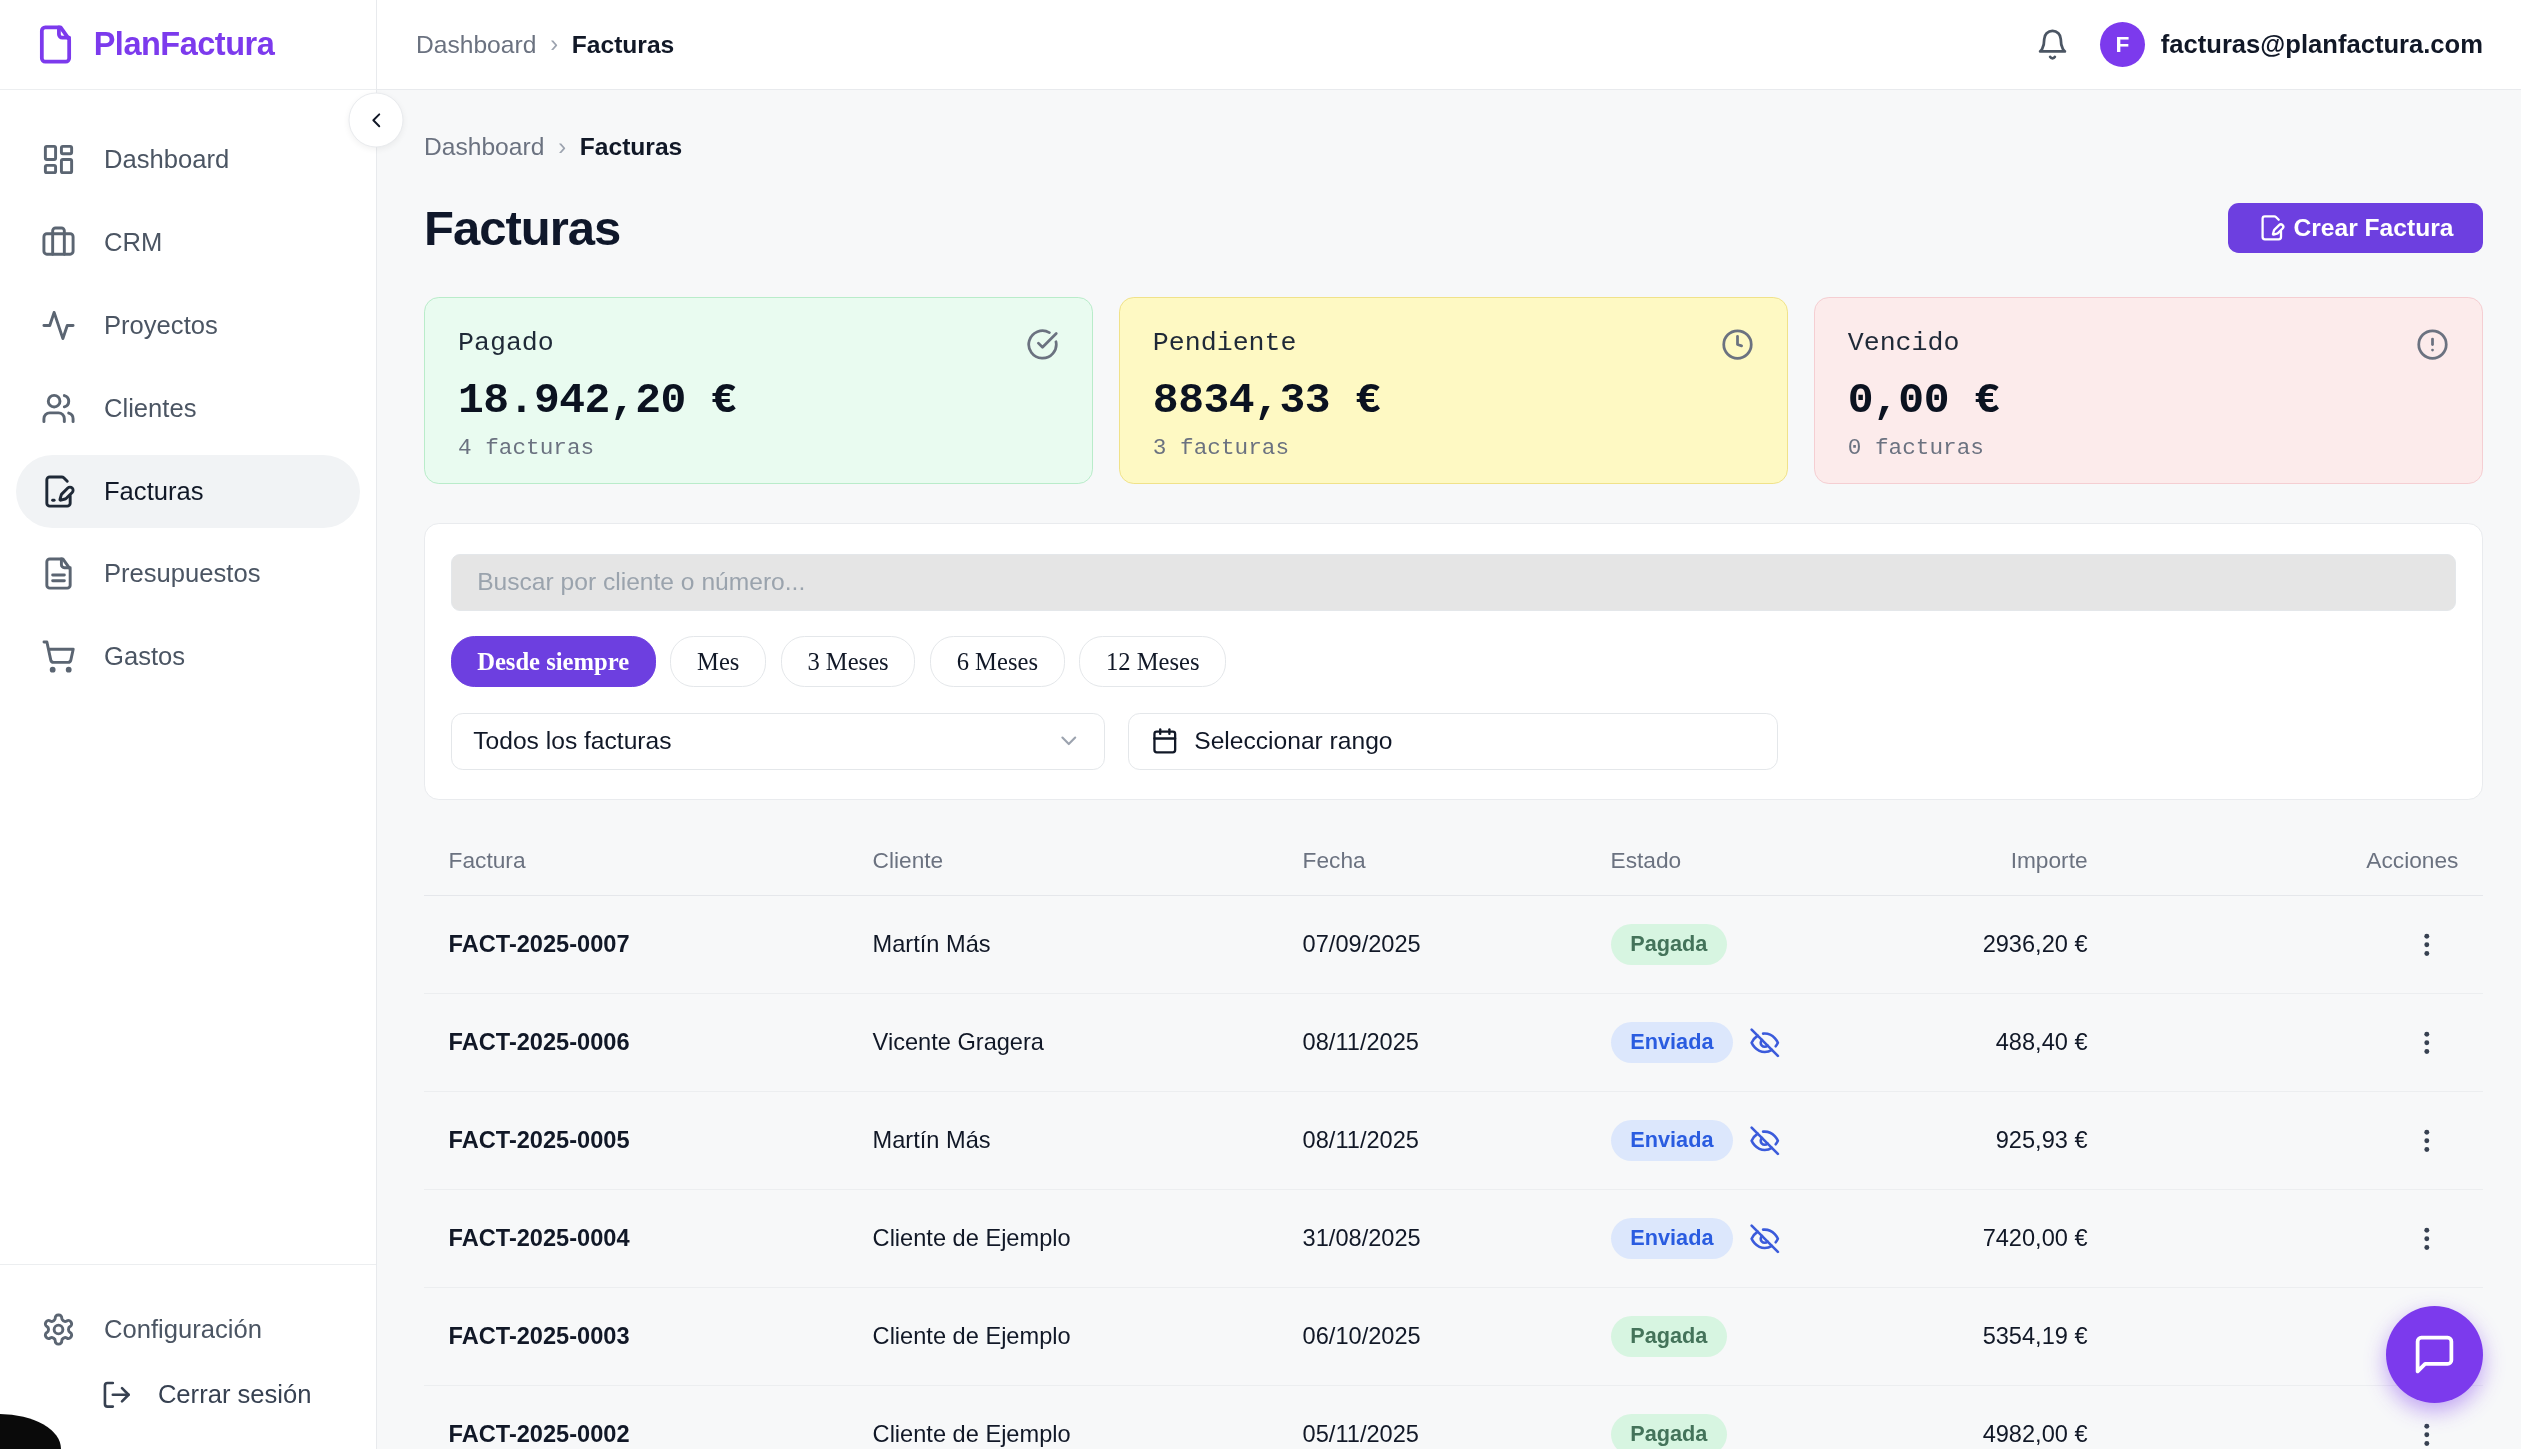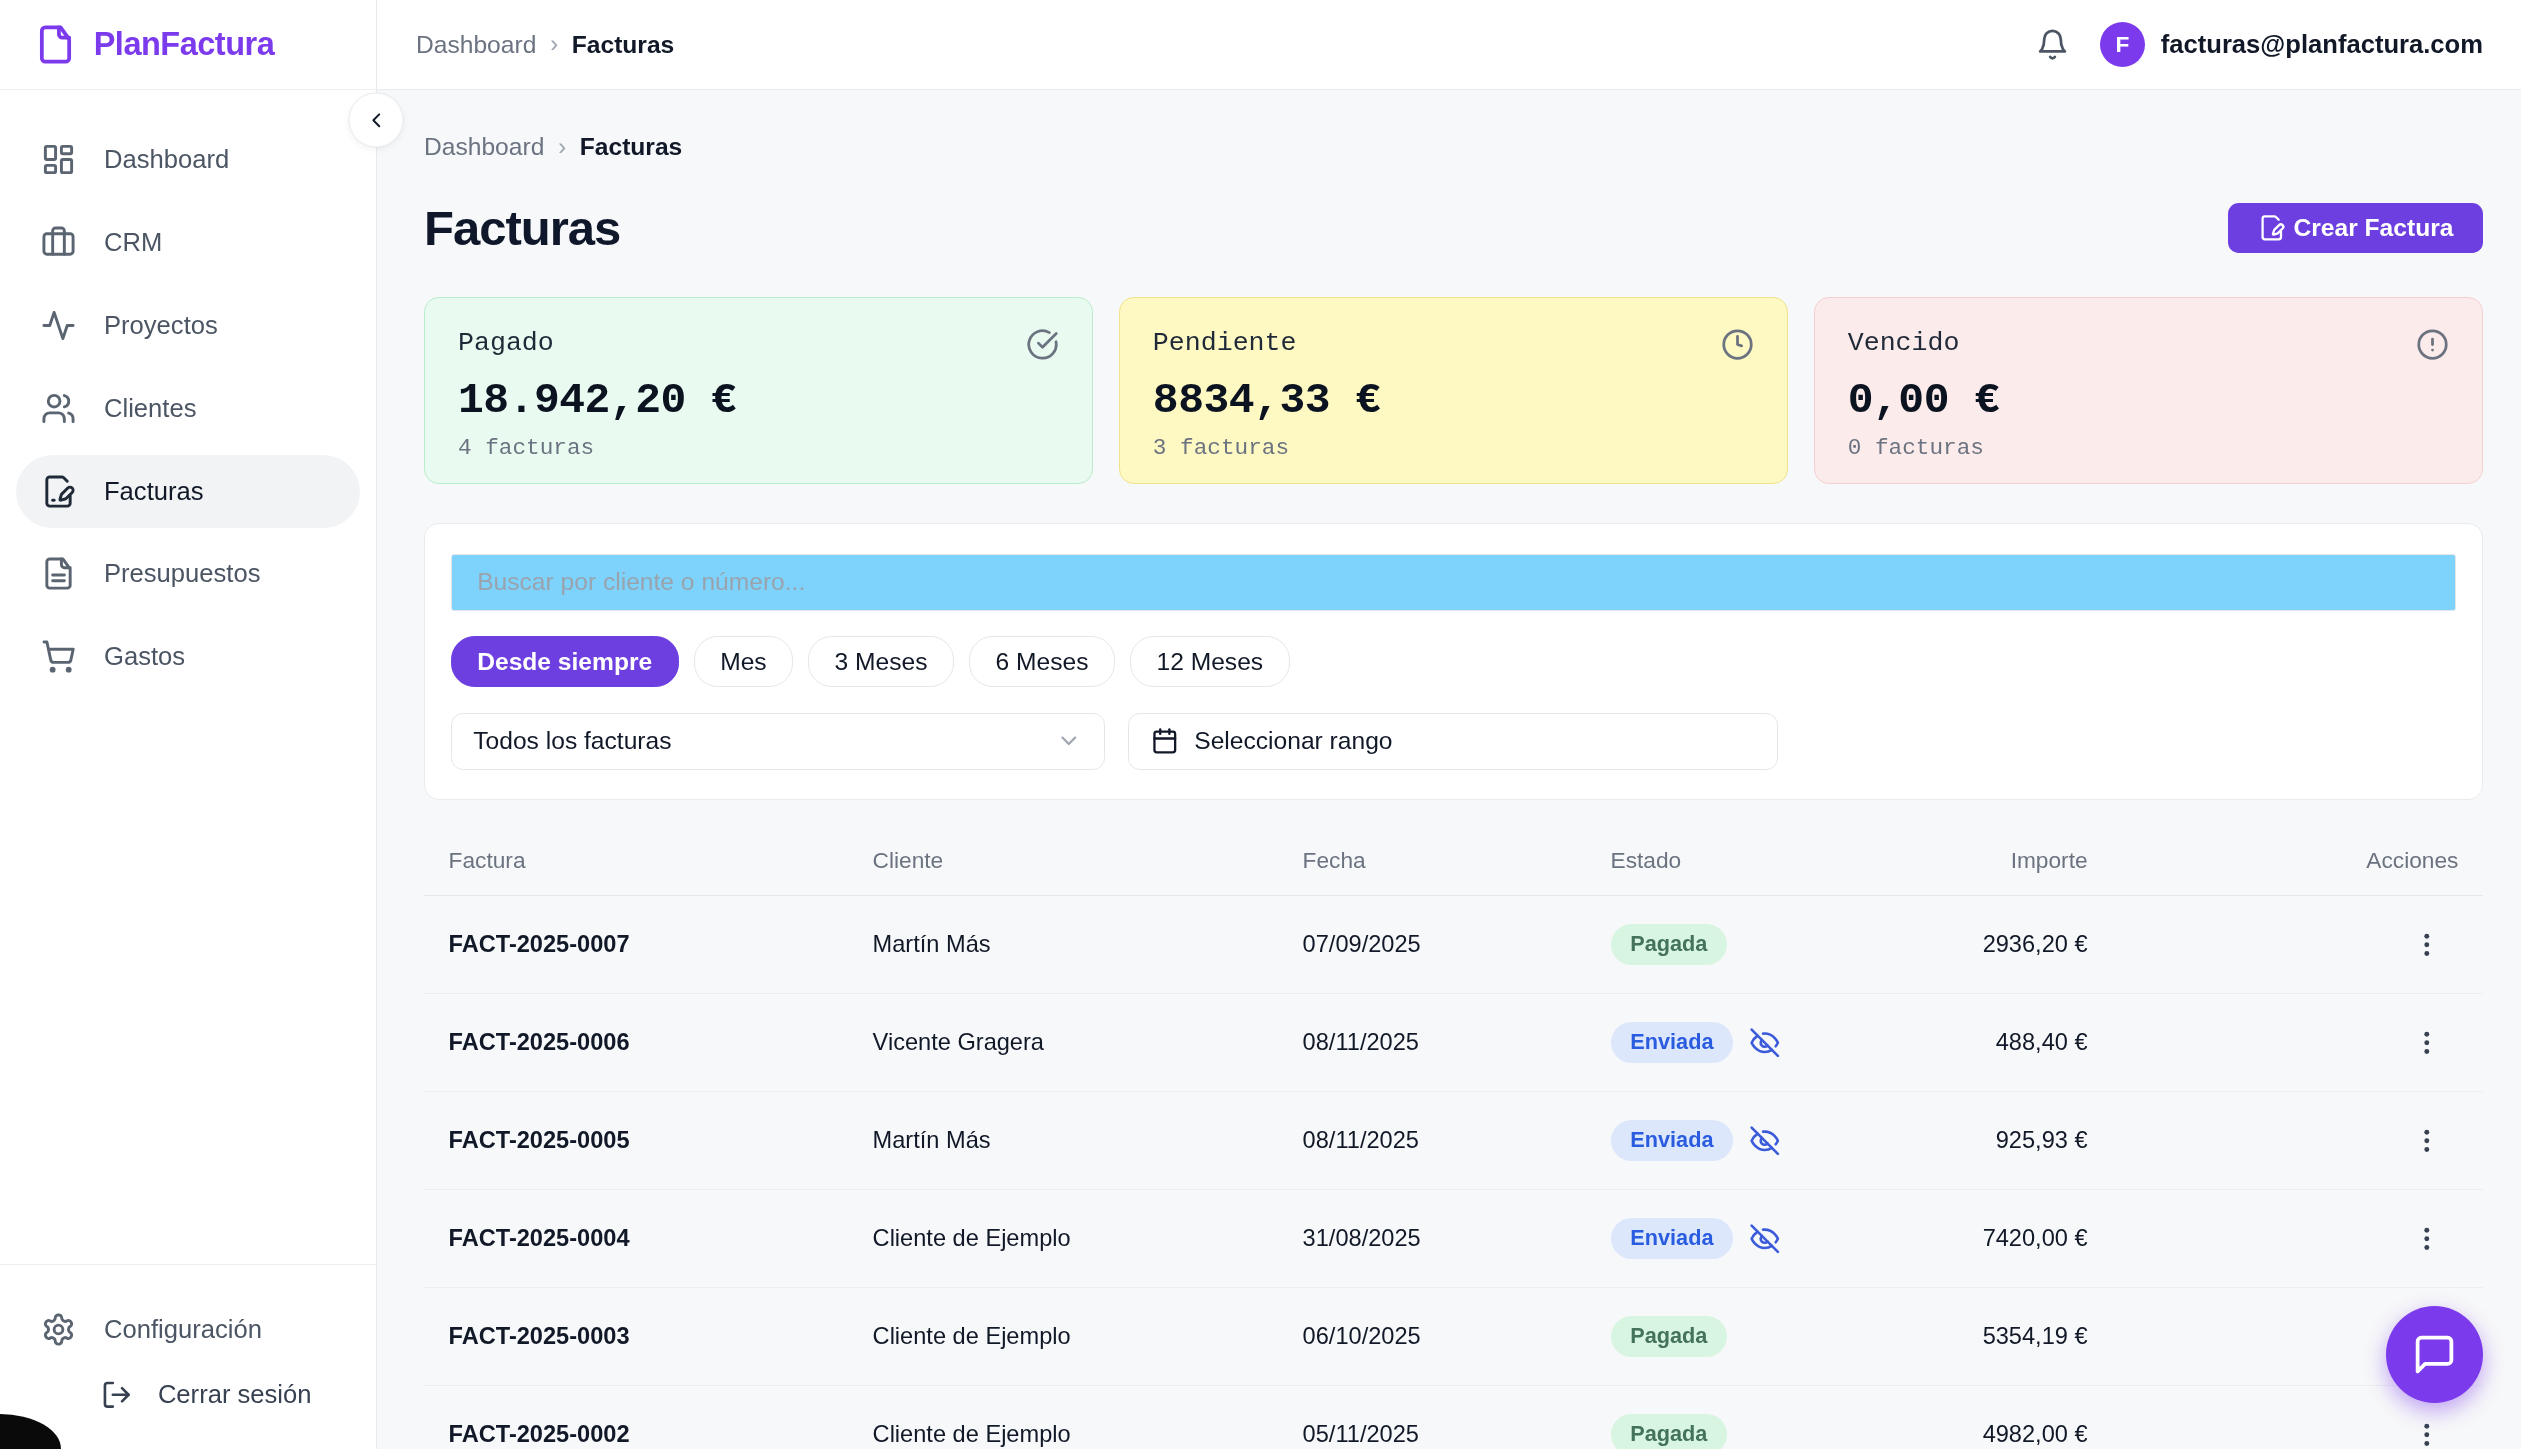--- a/index.html
+++ b/index.html
@@ -64,26 +64,26 @@
   .stat-card.red{background:#fcebeb;border-color:#f5ced2;}
   .stat-top{display:flex;align-items:flex-start;justify-content:space-between;}
   .stat-label{font-size:26.6px;color:#1f2937;}
   .stat-top svg{width:33px;height:33px;stroke:#6b7280;}
   .stat-value{font-size:43px;font-weight:bold;color:#0b1220;margin-top:15.8px;letter-spacing:-0.5px;}
   .stat-sub{font-size:22.7px;color:#6b7280;margin-top:9.9px;}
 
   
   .filter-card{background:#fff;border:1px solid #e9ebee;border-radius:14.8px;margin-top:39px;
     padding:29.6px 25.6px;box-sizing:border-box;}
-  .search-input{width:100%;height:57px;border:1px solid #e4e7ea;border-radius:3px;
-    padding:0 25.6px;box-sizing:border-box;font-size:24.6px;color:#111827;font-family:inherit;background:#7dd3fc;outline:none;}
+  .search-input{width:100%;height:57px;border:1px solid #e4e7ea;border-radius:9px;
+    padding:0 25.6px;box-sizing:border-box;font-size:24.6px;color:#111827;font-family:inherit;background:#e5e5e5;outline:none;}
   .search-input::placeholder{color:#9aa3ad;}
   .pills{display:flex;gap:14.8px;margin-top:25.6px;}
   .pill{height:51px;padding:0 25.6px;border-radius:23.6px;border:1px solid #e4e7ea;background:#fff;
-    font-size:24.6px;color:#111827;font-weight:500;display:flex;align-items:center;cursor:pointer;font-family:Liberation Sans, sans-serif;}
+    font-size:24.6px;color:#111827;font-weight:500;display:flex;align-items:center;cursor:pointer;font-family:Liberation Serif, serif;}
   .pill.active{background:#6d3fe0;border-color:#6d3fe0;color:#fff;font-weight:600;}
   .filter-row2{display:flex;align-items:center;margin-top:25.6px;}
   .select-box{width:654px;height:57px;border:1px solid #e4e7ea;border-radius:11.8px;display:flex;
     align-items:center;padding:0 21.7px;box-sizing:border-box;font-size:24.6px;color:#111827;font-weight:500;cursor:pointer;background:#fff;}
   .select-box svg{margin-left:auto;width:25.6px;height:25.6px;stroke:#9ca3af;}
   .date-box{width:650px;height:57px;border:1px solid #e4e7ea;border-radius:11.8px;display:flex;
     align-items:center;gap:15.8px;padding:0 21.7px;box-sizing:border-box;margin-left:23.6px;
     font-size:24.6px;color:#111827;font-weight:500;cursor:pointer;background:#fff;}
   .date-box svg{width:27.6px;height:27.6px;stroke:#111827;}
   .clear-filters{flex:1;text-align:center;font-size:24.6px;font-weight:500;color:#111827;cursor:pointer;}

